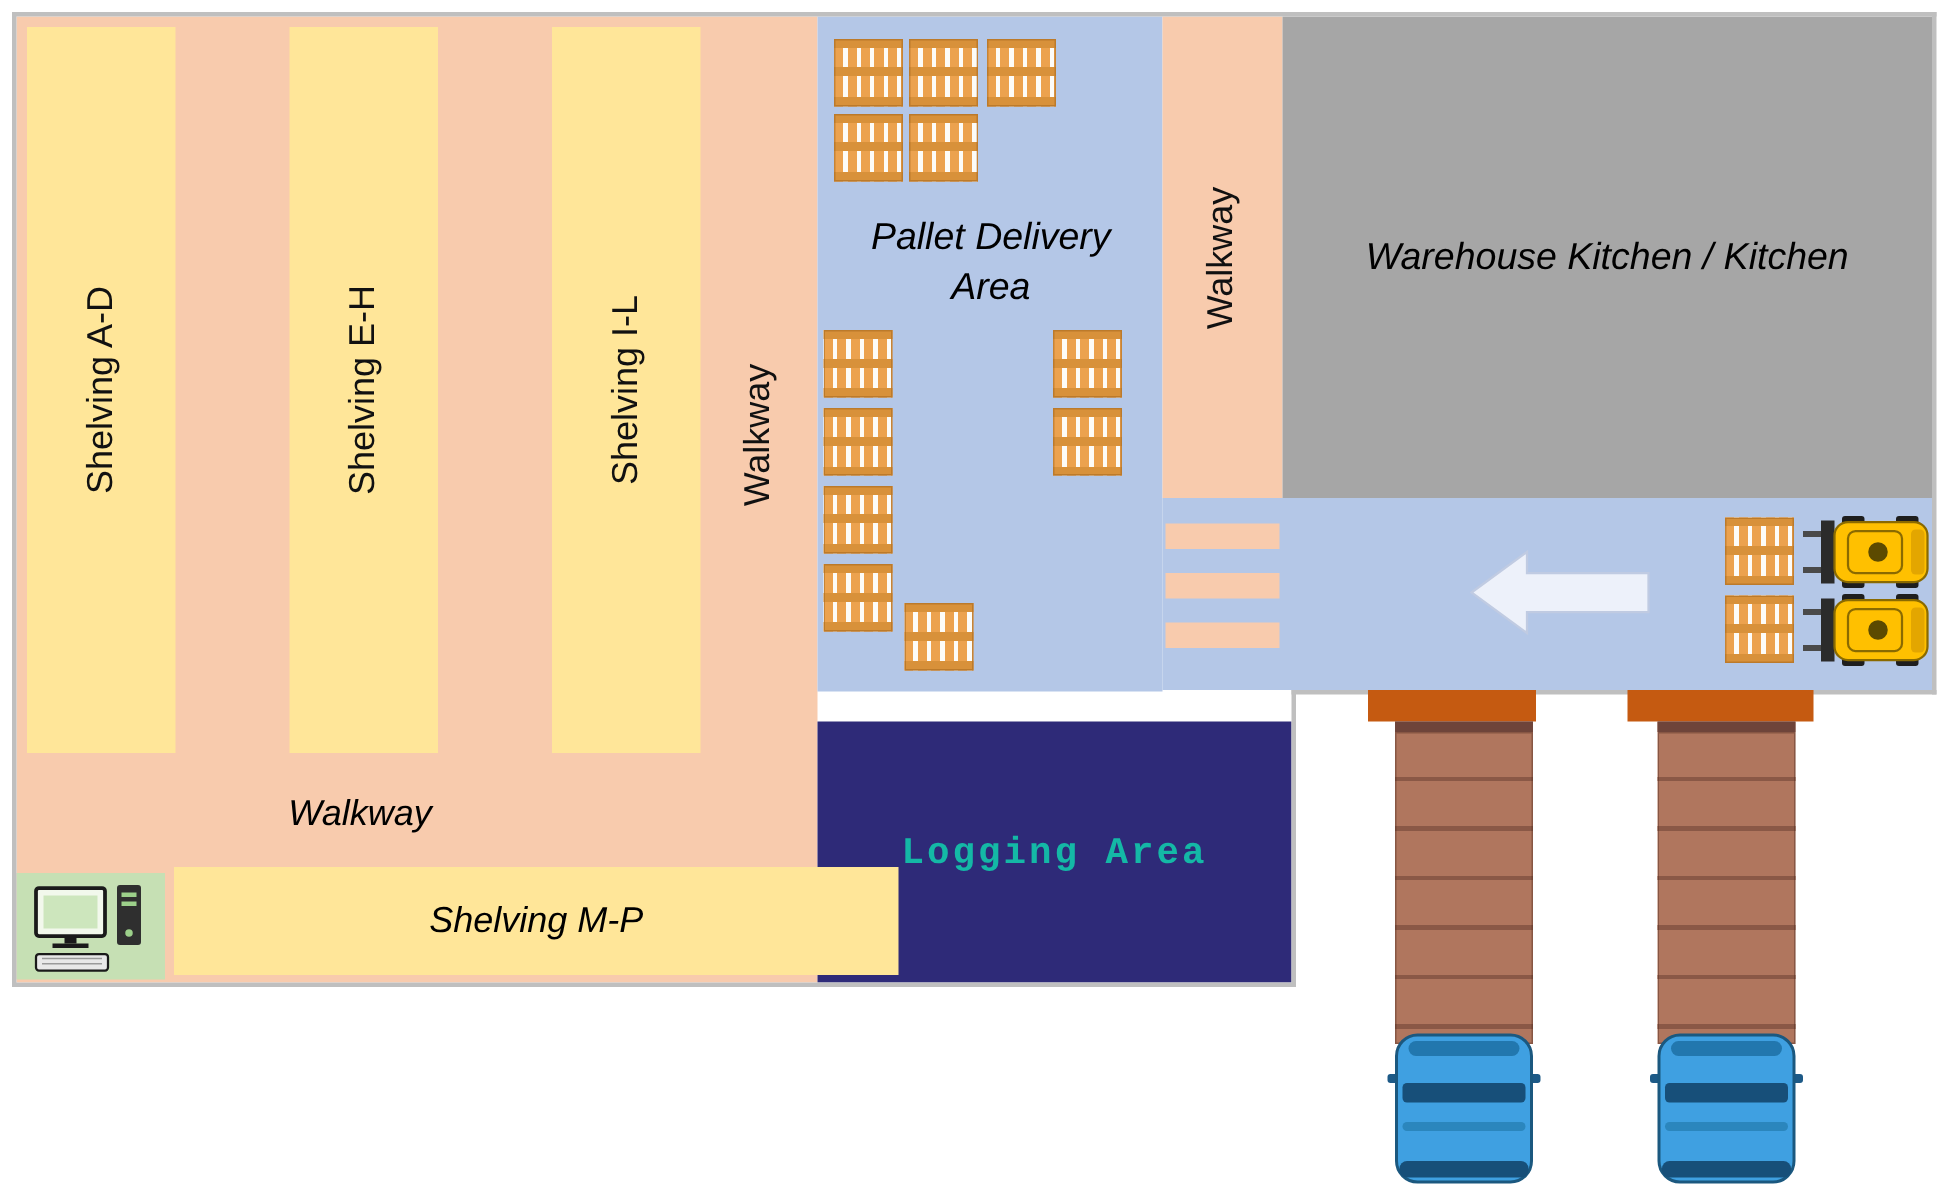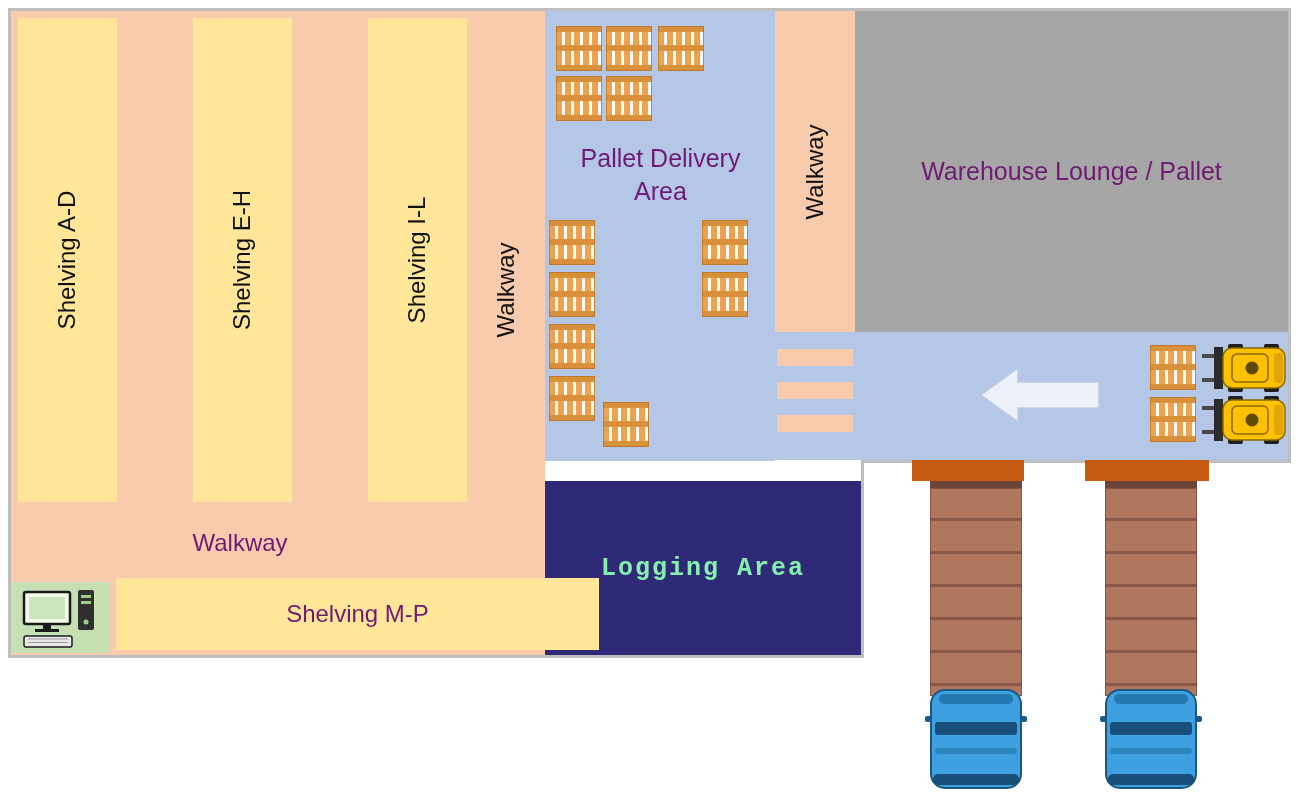--- a/index.html
+++ b/index.html
@@ -14,24 +14,24 @@
   .blue{background:var(--floor-blue,#b4c7e7);}
   .gray{background:var(--lounge-gray,#a6a6a6);}
   .navy{background:var(--logging-navy,#2e2a78);}
   .green{background:var(--computer-green,#c6e0b4);}
   .shelf{position:absolute;background:var(--shelving-yellow,#ffe699);}
   .wall{position:absolute;background:var(--wall-gray,#bfbfbf);}
   .stripe{position:absolute;width:76px;height:17px;background:var(--walkway-peach,#f8cbad);}
   .vflex{display:flex;align-items:center;justify-content:center;}
   .cflex{display:flex;align-items:center;justify-content:center;}
   .vtext{transform:rotate(-90deg);white-space:nowrap;font-size:24px;color:#111;}
-  .hlabel{font-size:24px;color:#701a75;}
+  .hlabel{font-size:24px;color:#000000;font-style:italic;}
   .logging-text{
     font-family:"Liberation Mono","DejaVu Sans Mono",monospace;
-    font-weight:700;font-size:25px;letter-spacing:2px;color:#86efac;white-space:nowrap;
+    font-weight:700;font-size:25px;letter-spacing:2px;color:#14b8a6;white-space:nowrap;
   }
   .pallet{
     position:absolute;width:46px;height:45px;
     background:
       linear-gradient(180deg,#d8913a 0 6px,rgba(0,0,0,0) 6px 19px,#d8913a 19px 25px,rgba(0,0,0,0) 25px 39px,#d8913a 39px 45px),
       repeating-linear-gradient(90deg,var(--pallet-wood,#eca24e) 0 6px,#fdfcf8 6px 9px);
     box-shadow:inset 0 0 0 1px rgba(155,95,25,.45);
   }
   .dock{position:absolute;height:21px;background:var(--dock-orange,#c55a11);}
   .trailer{
@@ -50,21 +50,21 @@
 
   <div class="region peach" style="left:11px;top:11px;width:534px;height:644px"></div>
 
   <div class="region blue" style="left:545px;top:11px;width:230px;height:450px"></div>
 
   <div class="region peach vflex" style="left:775px;top:11px;width:80px;height:321px">
     <span class="vtext">Walkway</span>
   </div>
 
   <div class="region gray cflex" style="left:855px;top:11px;width:433px;height:321px">
-    <span class="hlabel" style="font-size:25px">Warehouse Lounge / Pallet</span>
+    <span class="hlabel" style="font-size:25px">Warehouse Kitchen / Kitchen</span>
   </div>
 
   <div class="region blue" style="left:775px;top:332px;width:513px;height:128px"></div>
 
   <div class="region navy cflex" style="left:545px;top:481px;width:316px;height:174px">
     <span class="logging-text">Logging Area</span>
   </div>
 
   <div class="region green cflex" style="left:11px;top:582px;width:99px;height:71px">
     <svg width="78" height="60" viewBox="0 0 78 60">

